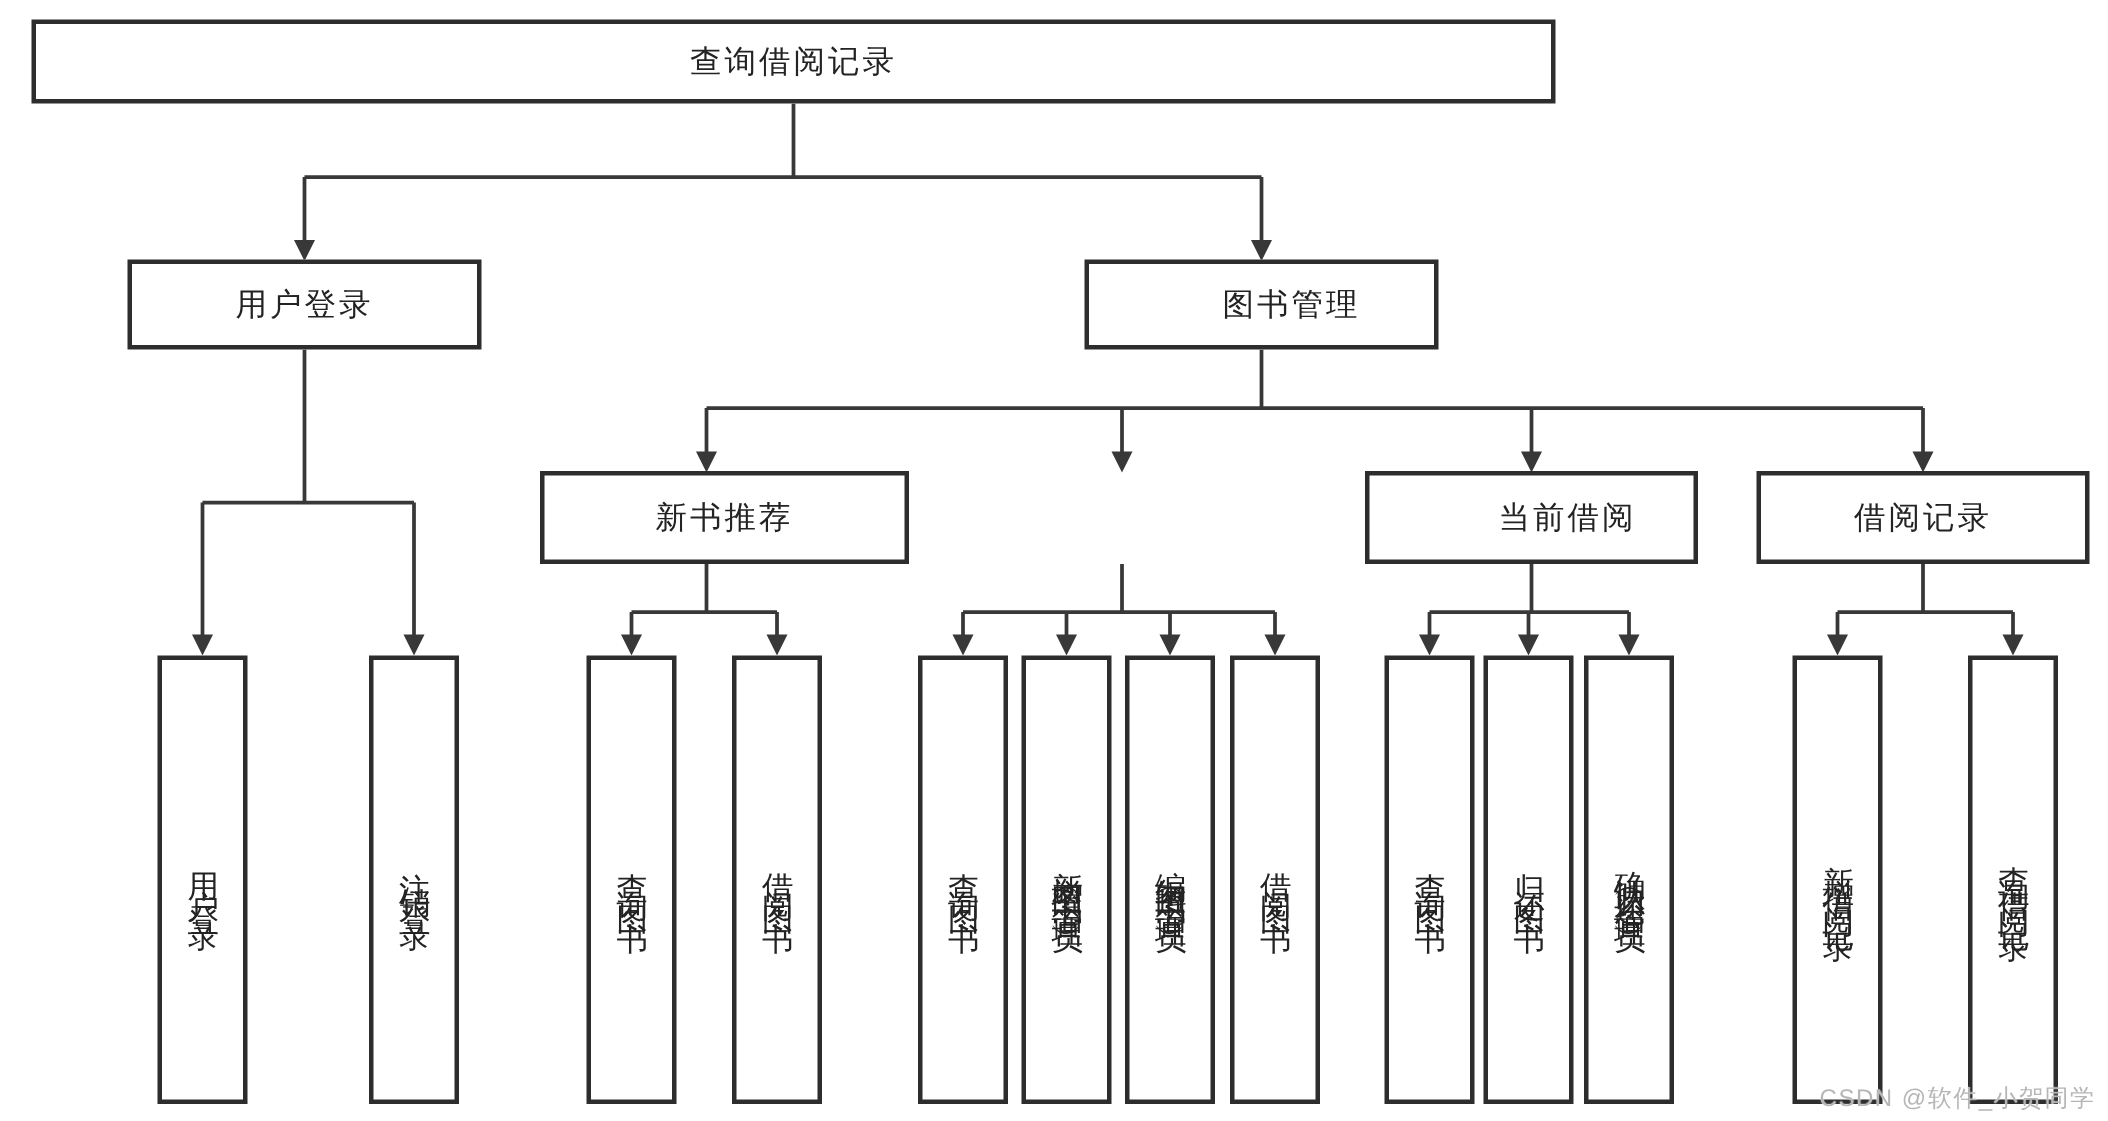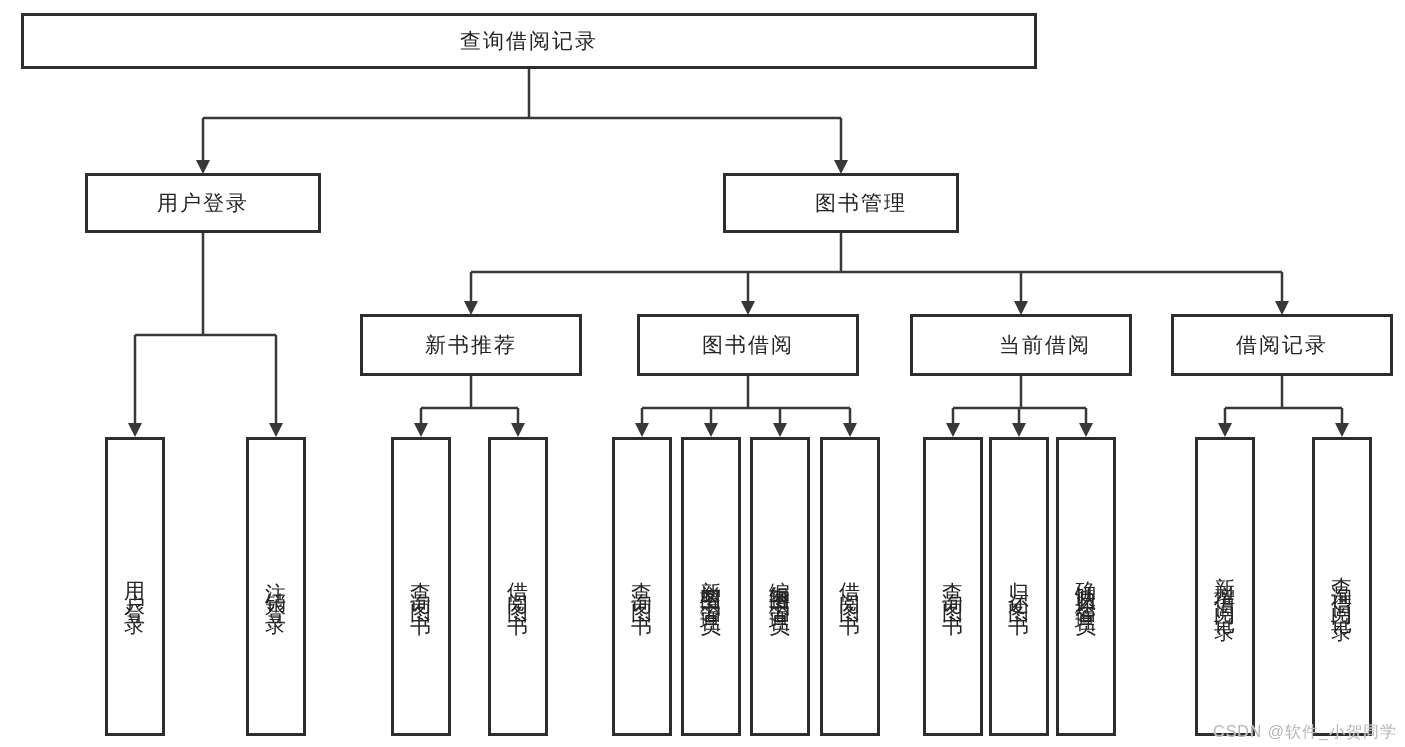--- a/index.html
+++ b/index.html
@@ -47,22 +47,21 @@
          M635 423 L649 423 L642 437 Z M704 423 L718 423 L711 437 Z M773 423 L787 423 L780 437 Z M843 423 L857 423 L850 437 Z
          M946 423 L960 423 L953 437 Z M1012 423 L1026 423 L1019 437 Z M1079 423 L1093 423 L1086 437 Z
          M1218 423 L1232 423 L1225 437 Z M1335 423 L1349 423 L1342 437 Z" fill="#383838" stroke="none"></path>
   </svg>
 
   <div class="box hbox" style="left:21px;top:13px;width:1016px;height:56px;">查询借阅记录</div>
 
   <div class="box hbox" style="left:85px;top:173px;width:236px;height:60px;">用户登录</div>
   <div class="box hbox" style="left:723px;top:173px;width:236px;height:60px;padding-left:40px;">图书管理</div>
 
-  <div class="box hbox" style="left:360px;top:314px;width:222px;height:62px;font-family:Liberation Serif, serif;">新书推荐</div>
-  <div class="box hbox" style="left:637px;top:314px;width:222px;height:62px;">图书借阅</div>
+  <div class="box hbox" style="left:360px;top:314px;width:246px;height:62px;font-family:Liberation Serif, serif;">新书推荐</div>
   <div class="box hbox" style="left:910px;top:314px;width:222px;height:62px;padding-left:48px;">当前借阅</div>
   <div class="box hbox" style="left:1171px;top:314px;width:222px;height:62px;">借阅记录</div>
 
   <div class="box vbox sp4" style="left:105px;top:437px;width:60px;height:299px;">用户登录</div>
   <div class="box vbox sp4" style="left:246px;top:437px;width:60px;height:299px;">注销登录</div>
 
   <div class="box vbox sp4" style="left:391px;top:437px;width:60px;height:299px;">查询图书</div>
   <div class="box vbox sp4" style="left:488px;top:437px;width:60px;height:299px;">借阅图书</div>
 
   <div class="box vbox sp4" style="left:612px;top:437px;width:60px;height:299px;">查询图书</div>

